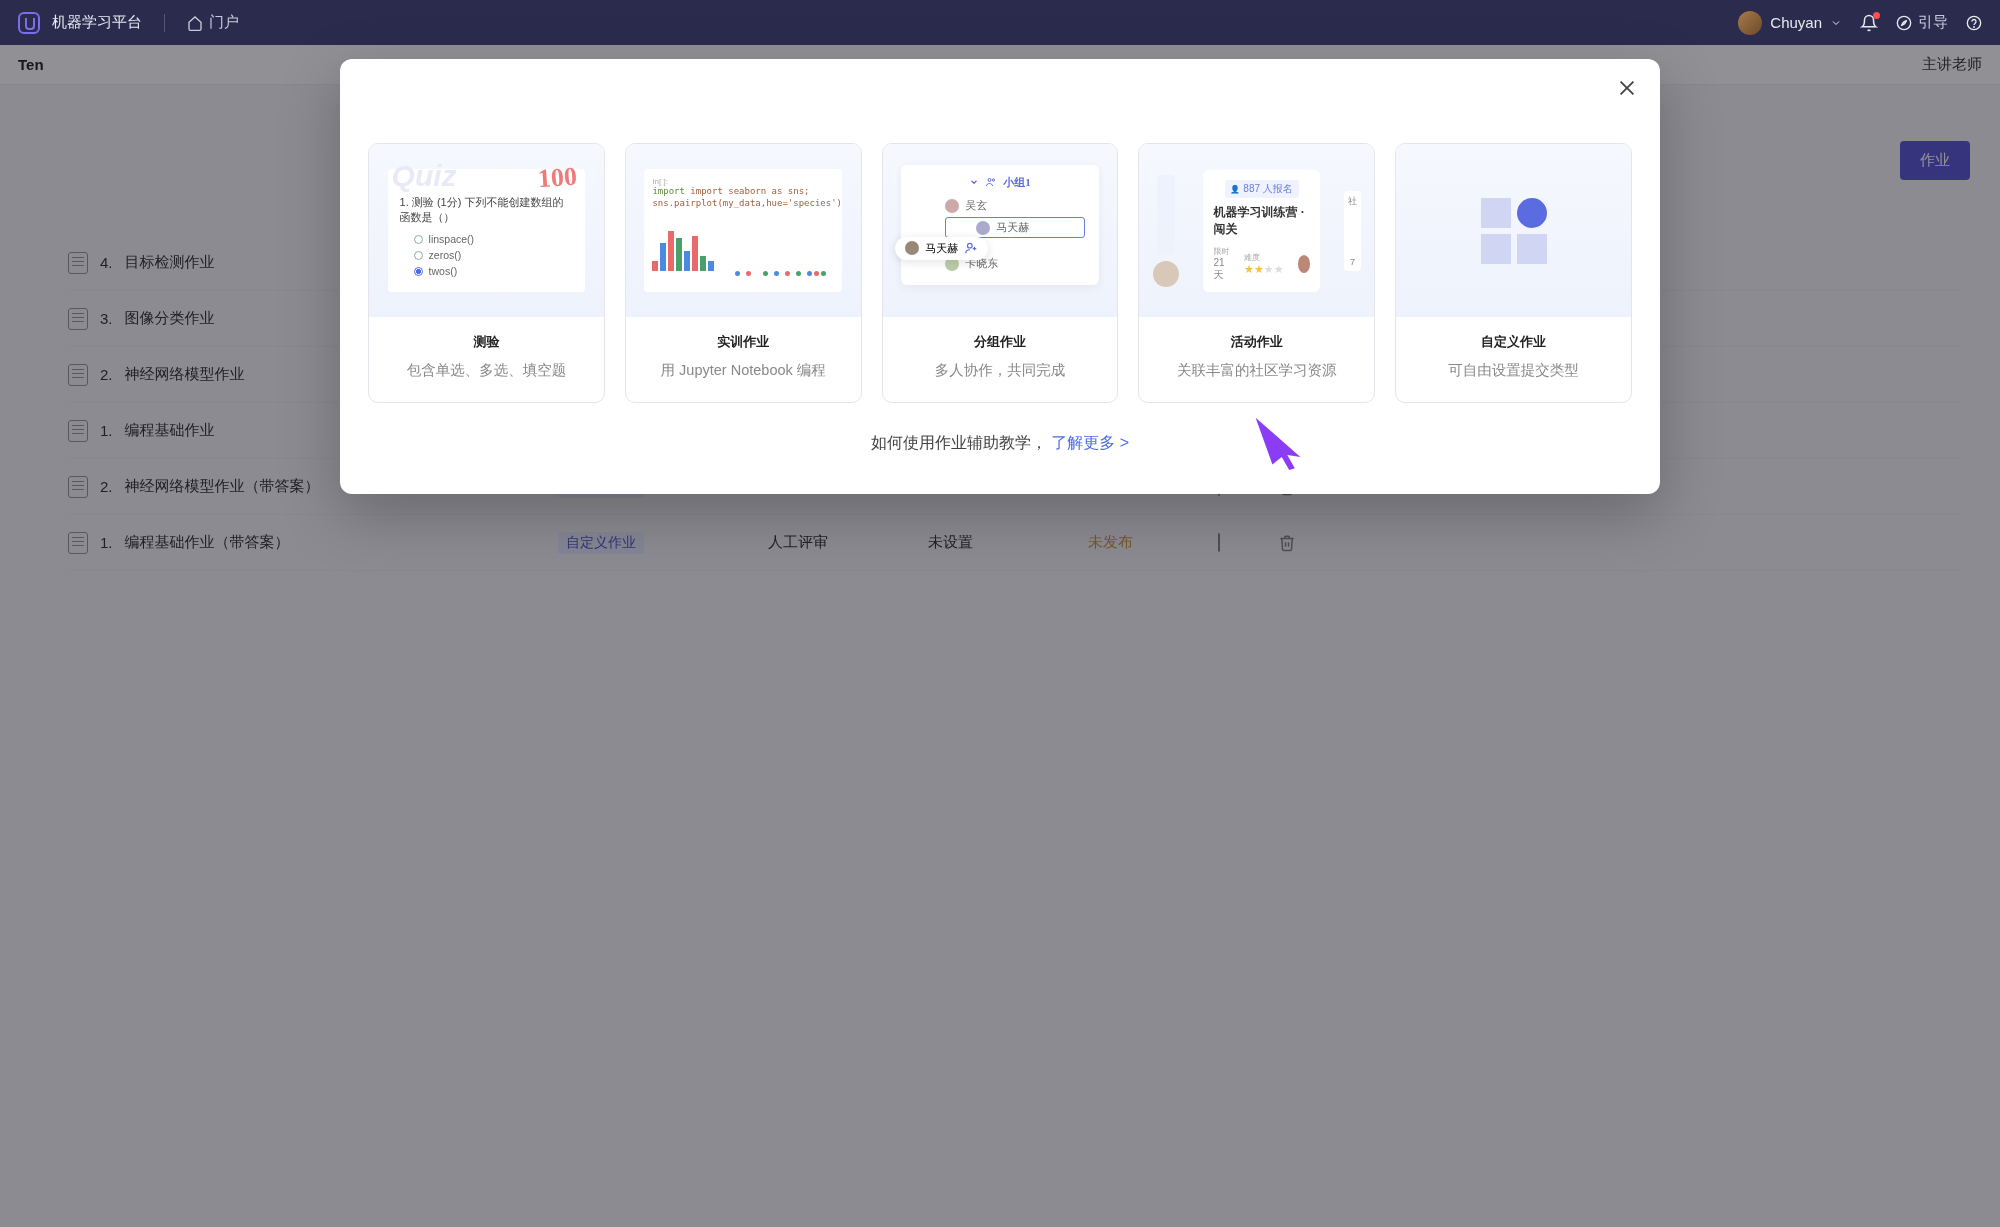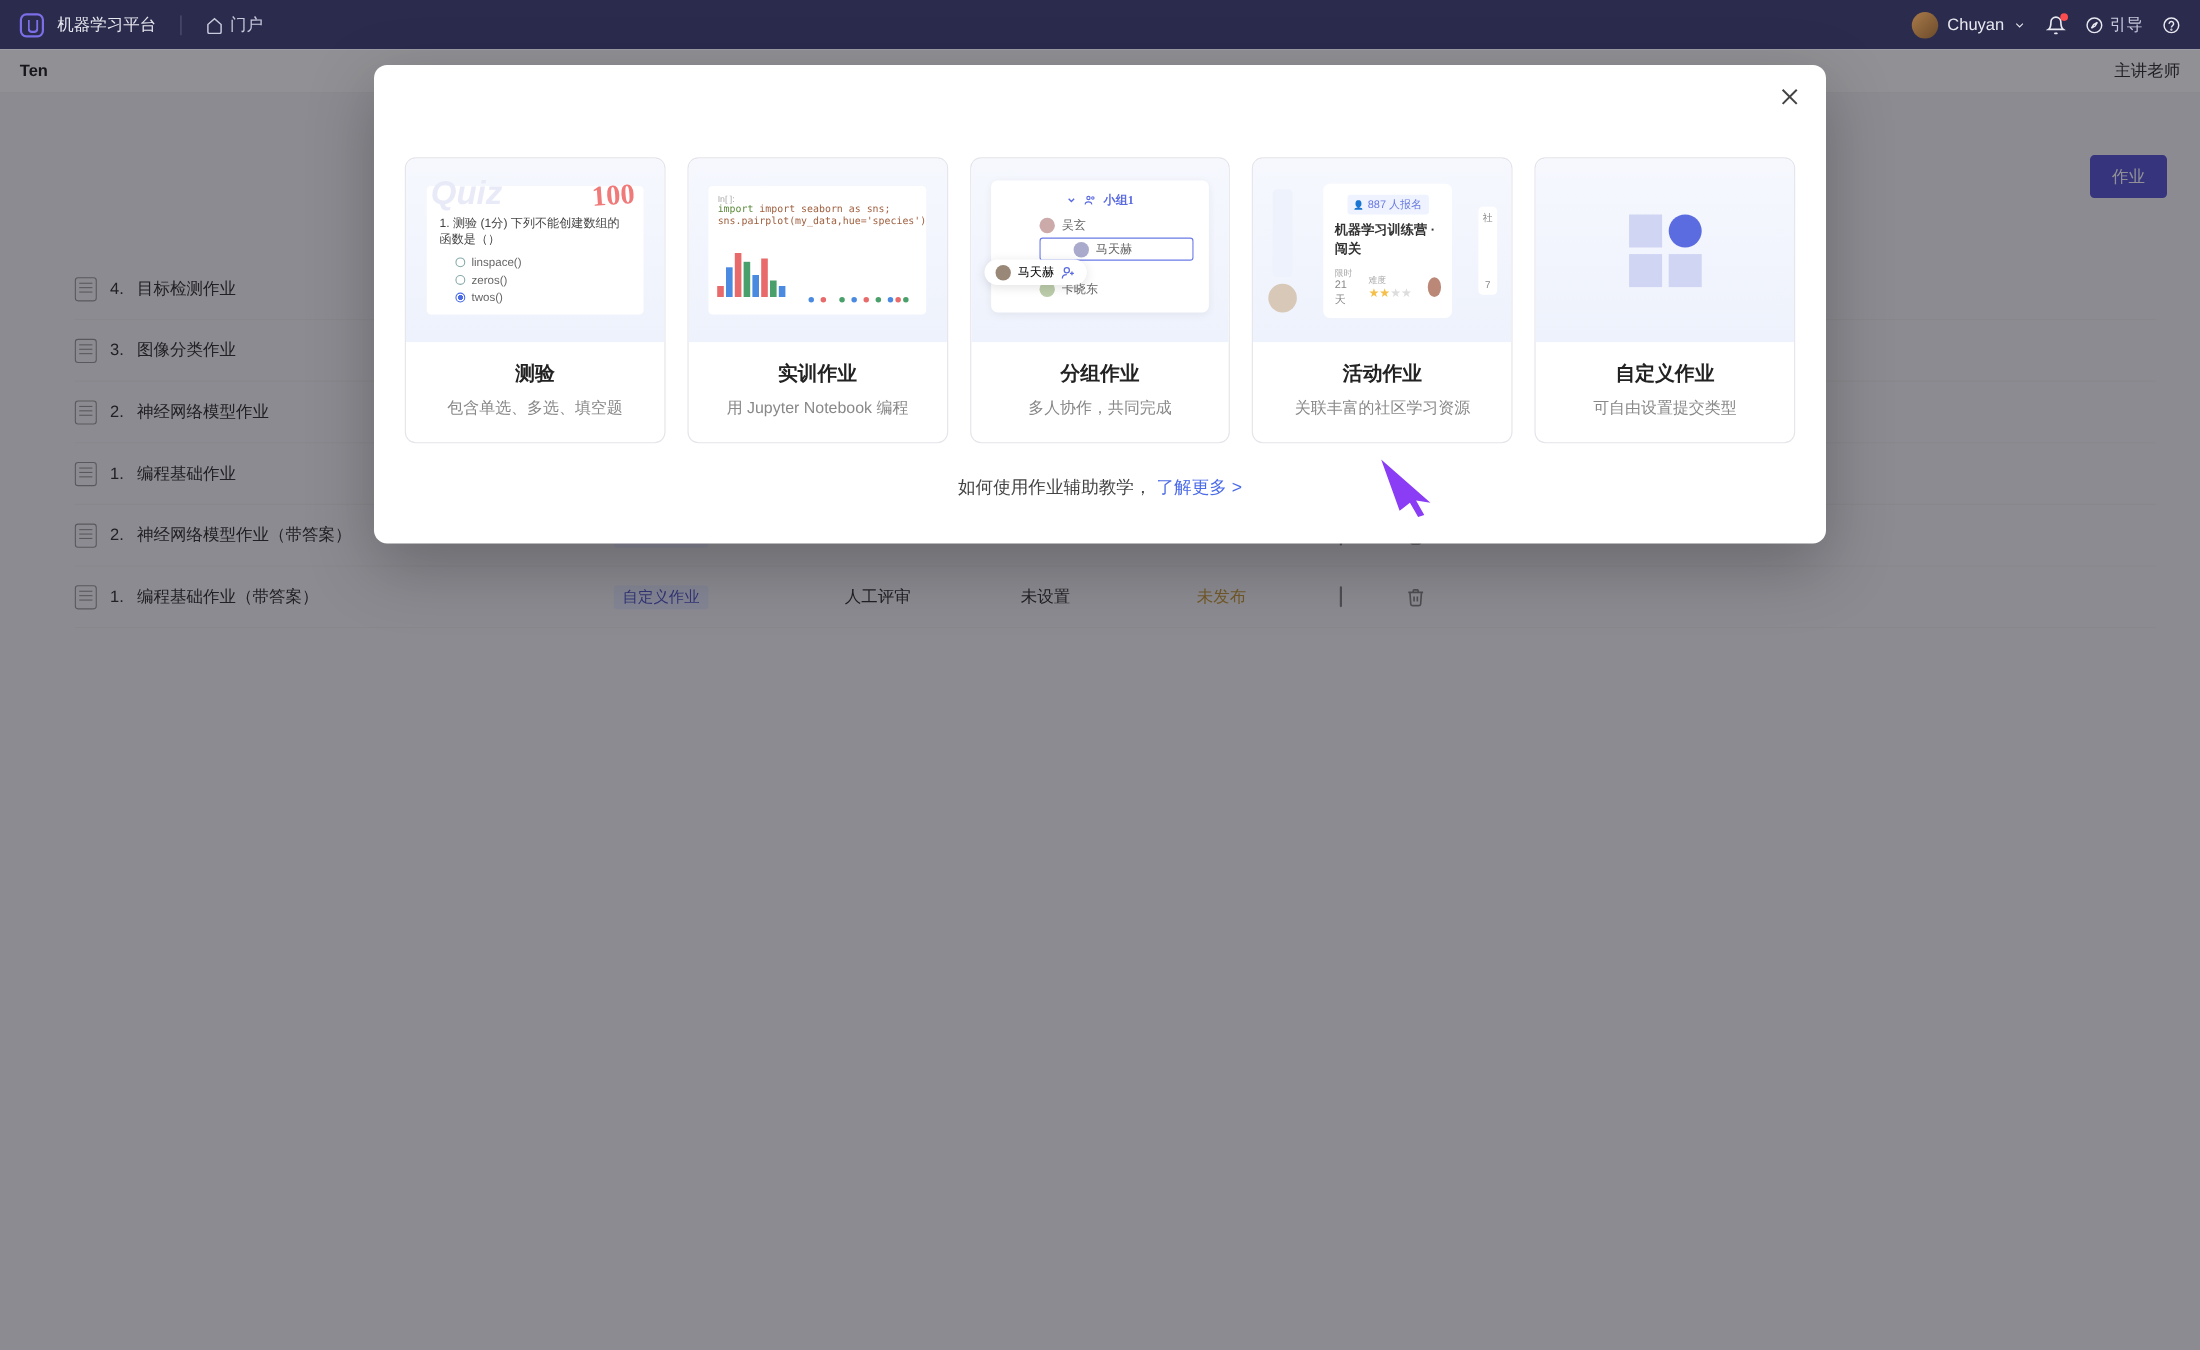--- a/index.html
+++ b/index.html
@@ -73,21 +73,21 @@
   flex: 1; border: 1px solid #e4e4ea; border-radius: 10px; height: 260px;
   display: flex; flex-direction: column; overflow: hidden; cursor: pointer;
   transition: box-shadow .15s;
 }
 .card-preview {
   flex: 1; background: linear-gradient(180deg,#f6f8fe,#eef2fc);
   display: flex; align-items: center; justify-content: center;
   position: relative; overflow: hidden; padding: 10px;
 }
 .card-body { padding: 16px 10px 22px 10px; text-align: center; }
-.card-title { font-size: 18px; font-weight: 600; color: #222; margin-bottom: 10px; }
+.card-title { font-size: 13px; font-weight: 600; color: #222; margin-bottom: 10px; }
 .card-desc { font-size: 14.5px; color: #888; }
 
 
 .quiz-mock { background: #fff; width: 92%; height: 80%; border-radius: 4px; padding: 10px 12px; font-size: 11px; color: #444; position: relative; }
 .quiz-score { position: absolute; top: -6px; right: 8px; color: #f07a7a; font-family: cursive; font-size: 26px; font-weight: 700; transform: rotate(-4deg); }
 .quiz-brand { position: absolute; top: -10px; left: 4px; color: #e9eaf8; font-size: 30px; font-weight: 800; font-style: italic; }
 .quiz-stem { font-size: 11px; margin: 16px 0 8px 0; }
 .quiz-opt { display: flex; align-items: center; gap: 6px; font-size: 10.5px; color: #666; margin: 4px 0 4px 14px; }
 .rad { width: 9px; height: 9px; border: 1.5px solid #8aa; border-radius: 50%; }
 .rad.sel { border-color: #4b6be8; background: radial-gradient(circle,#4b6be8 45%, #fff 50%); }

